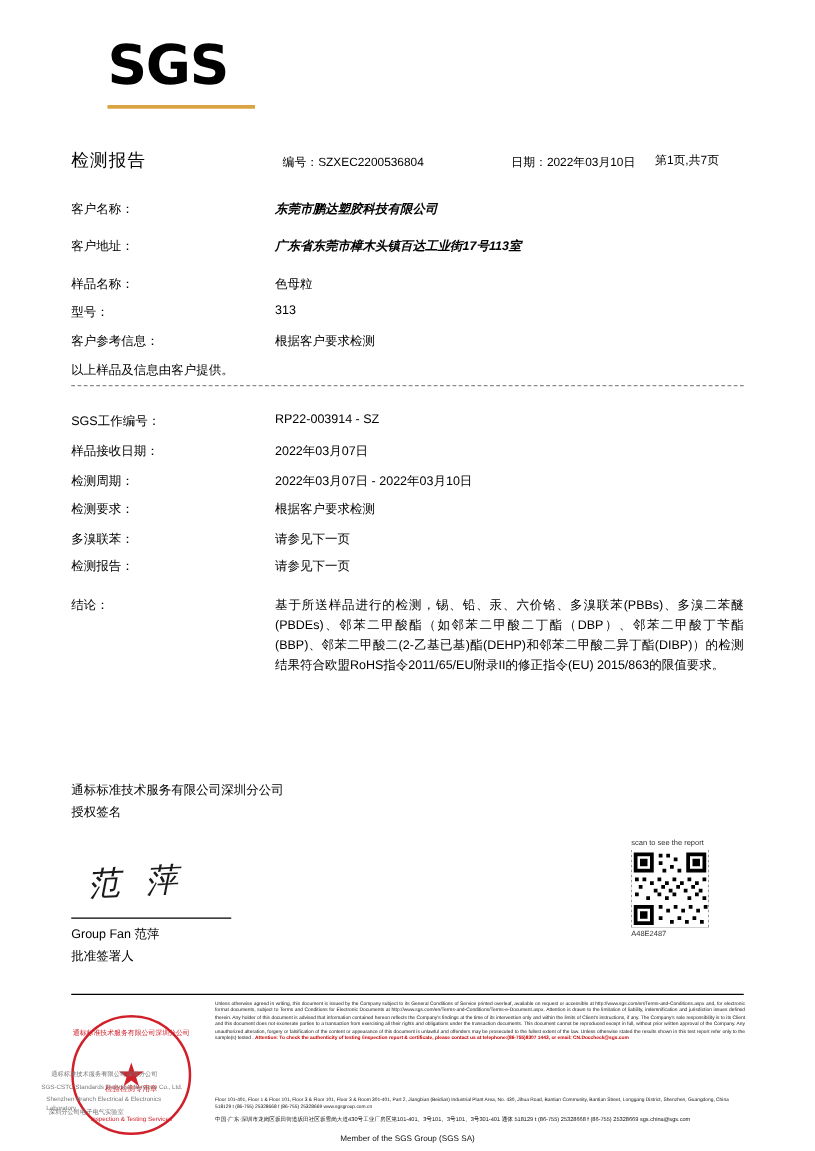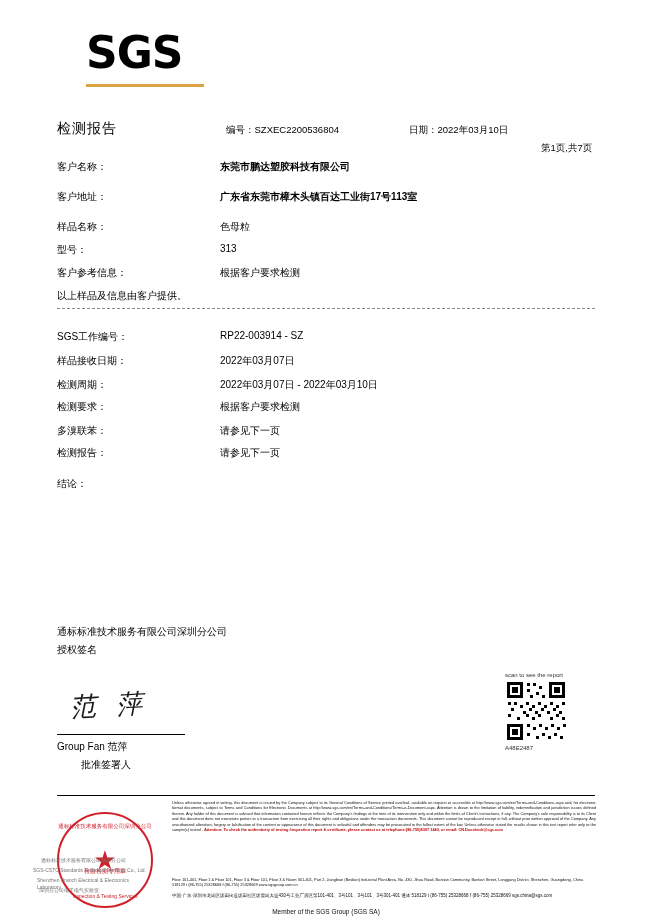--- a/index.html
+++ b/index.html
@@ -65,44 +65,43 @@
   }
   .hdr-date {
     position: absolute;
     left: 409px;
     top: 124px;
     font-size: 9.5px;
   }
   .hdr-page {
     position: absolute;
     left: 524px;
-    top: 142px;
+    top: 122px;
     font-size: 9.5px;
-    margin-left: 17px;
   }
 
   
   .field {
     position: absolute;
     font-size: 10px;
   }
   .field .lab {
     position: absolute;
     left: 0;
     top: 0;
     width: 160px;
     white-space: nowrap;
   }
   .field .val {
     position: absolute;
     left: 163px;
     top: 0;
     white-space: nowrap;
   }
-  .field .val.bold { font-weight: bold; }
+  .field .val.bold { font-weight: bold; font-style: italic; }
 
   .note-line {
     position: absolute;
     left: 57px;
     font-size: 10px;
   }
 
   .dashline {
     position: absolute;
     left: 57px;
@@ -162,21 +161,20 @@
     position: absolute;
     left: 57px;
     top: 740px;
     font-size: 10px;
   }
   .sig-role {
     position: absolute;
     left: 57px;
     top: 758px;
     font-size: 10px;
-    margin-left: 24px;
   }
 
   
   .qr-caption {
     position: absolute;
     left: 505px;
     top: 672px;
     font-size: 6px;
     color: #333;
   }
@@ -380,20 +378,21 @@
   <div class="field" style="left:57px; top:424px;">
     <span class="lab">多溴联苯：</span>
     <span class="val">请参见下一页</span>
   </div>
   <div class="field" style="left:57px; top:446px;">
     <span class="lab">检测报告：</span>
     <span class="val">请参见下一页</span>
   </div>
 
   <div class="concl-label" style="top:477px;">结论：</div>
+  <div class="concl-body" style="top:477px;">基于所送样品进行的检测，锡、铅、汞、六价铬、多溴联苯(PBBs)、多溴二苯醚(PBDEs)、邻苯二甲酸酯（如邻苯二甲酸二丁酯（DBP）、邻苯二甲酸丁苄酯(BBP)、邻苯二甲酸二(2-乙基已基)酯(DEHP)和邻苯二甲酸二异丁酯(DIBP)）的检测结果符合欧盟RoHS指令2011/65/EU附录II的修正指令(EU) 2015/863的限值要求。</div>
 
   <div class="sig-company">通标标准技术服务有限公司深圳分公司</div>
   <div class="sig-auth">授权签名</div>
   <div class="sig-script">范 萍</div>
   <div class="sig-rule"></div>
   <div class="sig-name">Group Fan 范萍</div>
   <div class="sig-role">批准签署人</div>
 
   <div class="qr-caption">scan to see the report</div>
   <div class="qr-box">

